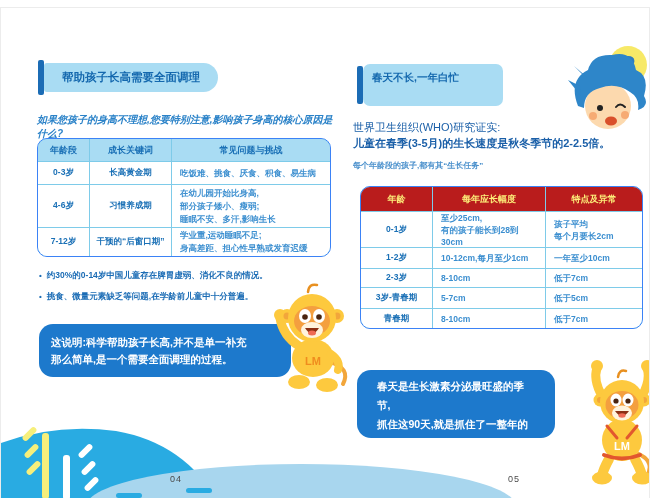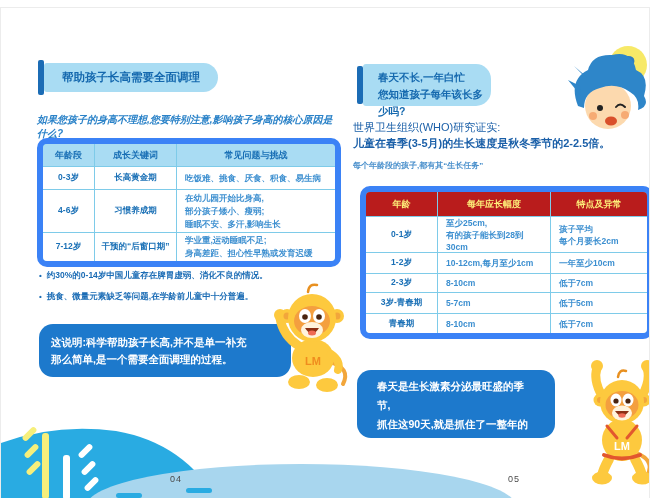--- a/index.html
+++ b/index.html
@@ -5,27 +5,27 @@
   html,body{margin:0;padding:0;background:#fff;}
   .canvas{position:relative;width:650px;height:498px;background:#ffffff;overflow:hidden;
           font-family:"Liberation Sans",sans-serif;border:1px solid #ececec;box-sizing:border-box;margin-top:7px;}
   .abs{position:absolute;}
 
   
   .badge{background:#a9dcf3;border-radius:3px 15px 15px 3px;color:#1468ae;font-weight:bold;}
   .badge-bar{background:#1b6cb5;border-radius:2px;}
   .badge-l{left:43px;top:55px;width:174px;height:29px;line-height:29px;text-align:center;font-size:11.5px;}
   .bar-l{left:37px;top:52px;width:6px;height:35px;}
-  .badge-r{left:362px;top:56px;width:128px;height:42px;font-size:10.5px;line-height:17px;padding:5px 0 0 15px;box-sizing:border-box;}
+  .badge-r{left:362px;top:56px;width:140px;height:42px;font-size:10.5px;line-height:17px;padding:5px 0 0 9px;box-sizing:border-box;border-radius:7px;}
   .bar-r{left:356px;top:58px;width:6px;height:38px;}
 
   .intro-l{left:36px;top:105px;width:298px;font-size:10px;font-weight:bold;color:#2a82c8;font-style:italic;}
 
   
-  .tbl{display:grid;gap:1px;background:#7ecbe9;border:6px solid #3b82f6;border-radius:10px;overflow:hidden;}
+  .tbl{display:grid;gap:1px;background:#7ecbe9;border:1px solid #3b82f6;border-radius:10px;overflow:hidden;}
   .tbl .cell{background:#ffffff;display:flex;align-items:center;font-size:8.5px;color:#3c8fd0;font-weight:600;}
   .tbl .hd{background:#a9dcf3;color:#1a70b6;font-weight:bold;justify-content:center;font-size:9px;}
   .tbl .ctr{justify-content:center;color:#1a70b6;font-weight:bold;}
   .tbl .lft{padding:2px 8px;white-space:pre-line;line-height:13px;}
   .tbl-left{left:36px;top:130px;width:292px;grid-template-columns:51px 81px 1fr;grid-template-rows:22px 22px 42px 28px;}
   .tbl-right{left:359px;top:178px;width:281px;grid-template-columns:71px 112px 1fr;grid-template-rows:24px 35px 20px 18px 20px 19px;}
   .tbl-right .hd{background:#b91c1c;color:#fdee79;}
   .tbl-right .lft{line-height:12px;}
 
   .bullet-row{display:flex;gap:5px;font-size:8.5px;font-weight:bold;color:#1b6cb5;align-items:flex-start;}
@@ -134,21 +134,20 @@
   <div class="abs dash dash-w" style="left:79px;top:457px;"></div>
   <div class="abs dash dash-w" style="left:82px;top:473px;"></div>
 
   <div class="abs pgdash" style="left:115px;top:485px;width:26px;"></div>
   <div class="abs pgdash" style="left:185px;top:480px;width:26px;"></div>
   <div class="abs pagenum" style="left:160px;top:466px;width:30px;text-align:center;">04</div>
 
   <div class="abs badge-bar bar-r"></div>
   <div class="abs badge badge-r">
     <div>春天不长,一年白忙</div>
-    <div>您知道孩子每年该长多少吗?</div>
   </div>
 
   <svg class="abs" style="left:565px;top:34px;" width="85" height="96" viewBox="0 0 85 96">
     <circle cx="62" cy="23" r="19" fill="#f7e967"></circle>
     <path d="M50,37 L43,48 L57,41 Z" fill="#f7e967"></path>
     <text x="62" y="32" text-anchor="middle" font-size="26" font-weight="bold" fill="#2e7bbf" font-family="Liberation Sans, sans-serif">?</text>
     <circle cx="42" cy="64" r="23" fill="#fcd9ae"></circle>
     <path d="M12,64 Q2,38 22,28 Q26,12 46,13 Q66,8 70,28 Q84,34 78,54 Q84,64 72,68 Q74,56 64,50 Q50,40 34,46 Q18,50 18,66 Z" fill="#2e86c9"></path>
     <path d="M14,44 L2,38 L15,54 Z" fill="#2e86c9"></path>
     <path d="M16,32 L8,24 L22,36 Z" fill="#2e86c9"></path>

